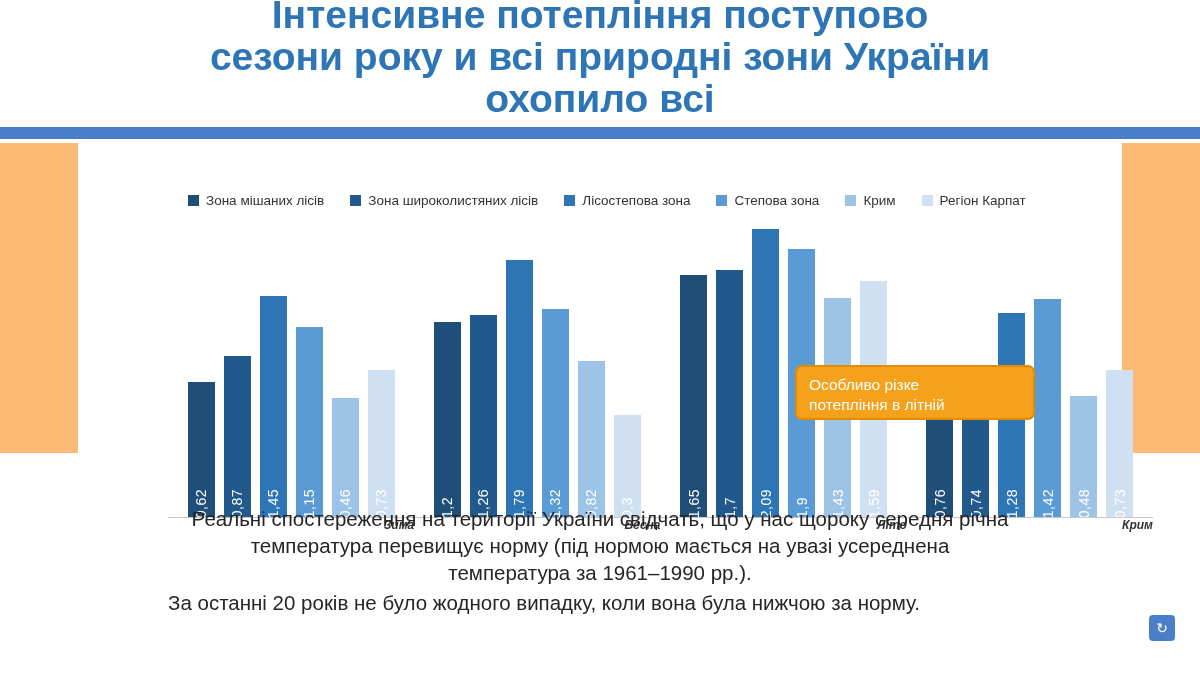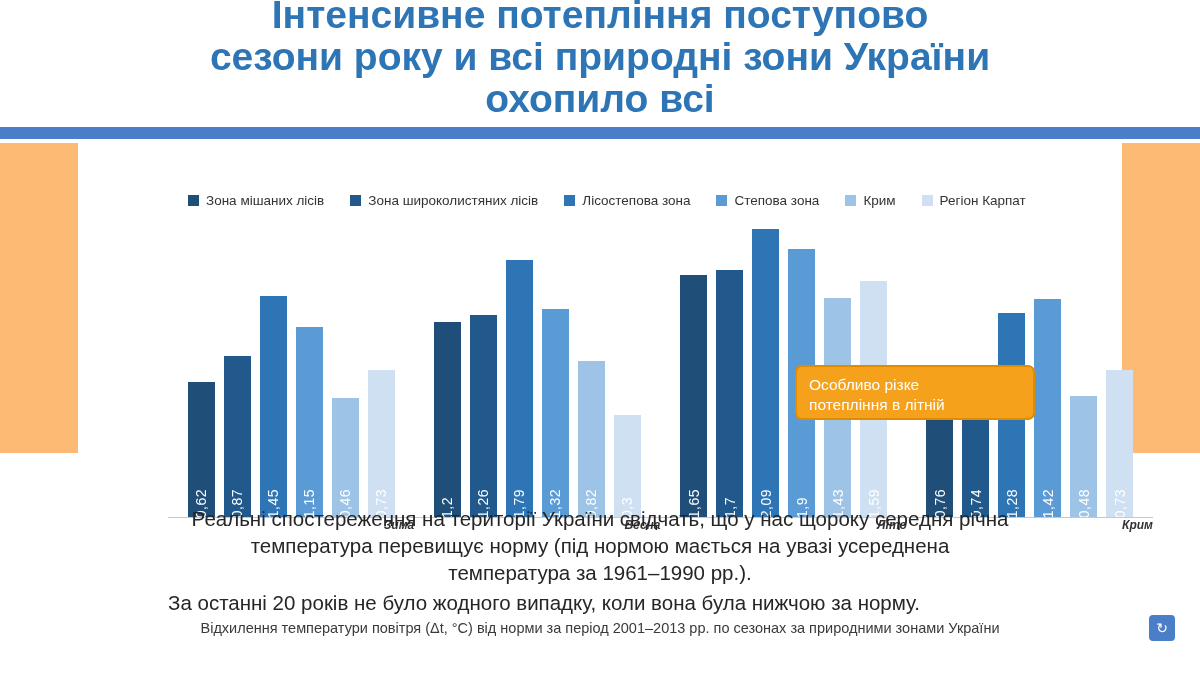--- a/index.html
+++ b/index.html
@@ -361,17 +361,16 @@
   </div>
 
   <div class="body-text">
     <span class="l">Реальні спостереження на території України свідчать, що у нас щороку середня річна</span>
     <span class="l">температура перевищує норму (під нормою мається на увазі усереднена</span>
     <span class="l">температура за 1961–1990 рр.).</span>
   </div>
 
   <div class="body-text2">За останні 20 років не було жодного випадку, коли вона була нижчою за норму.</div>
 
-  <div class="caption">Відхилення температури повітря (Δt, °C) від норми за період 2001–2013 рр. по сезонах за природними зонами України</div>
 
   <div class="corner-btn">↻</div>
 
 </div>
 
 </body></html>

